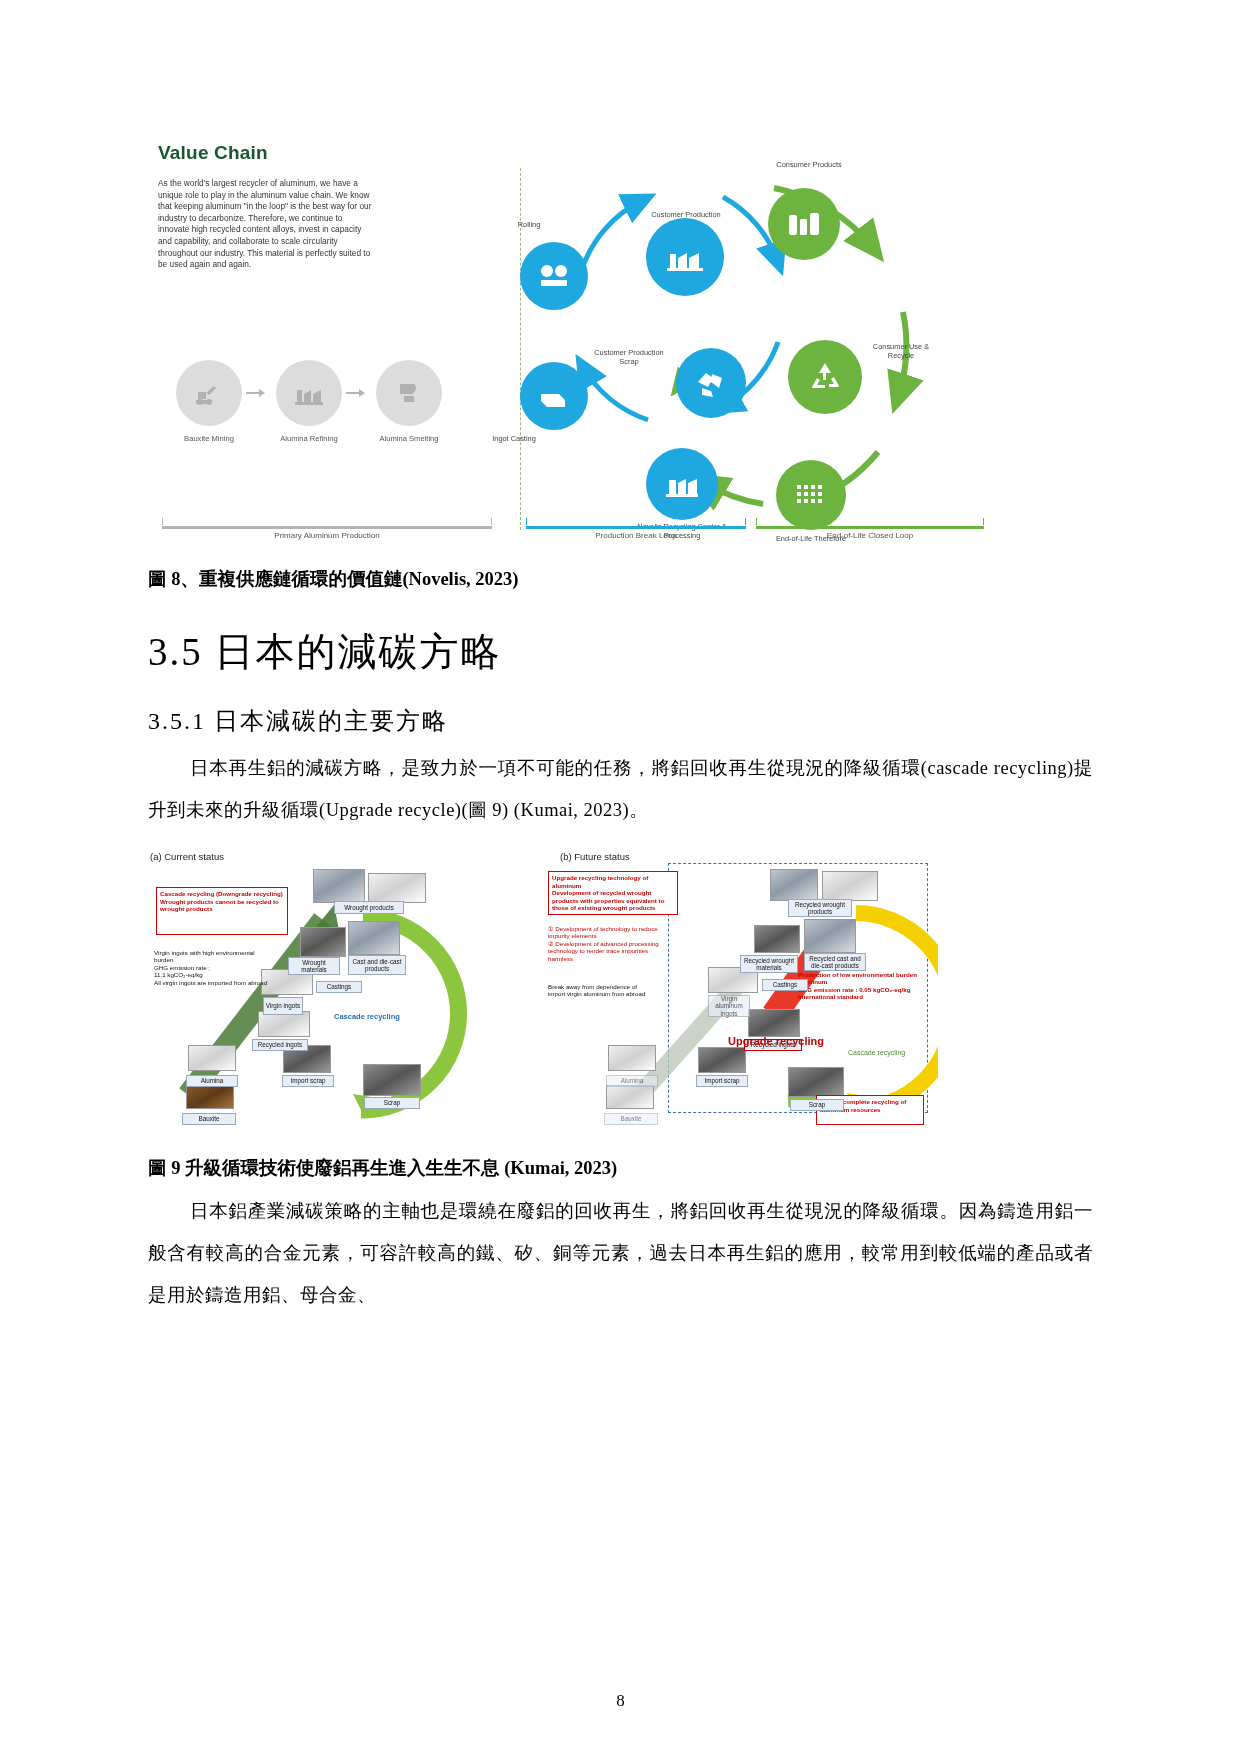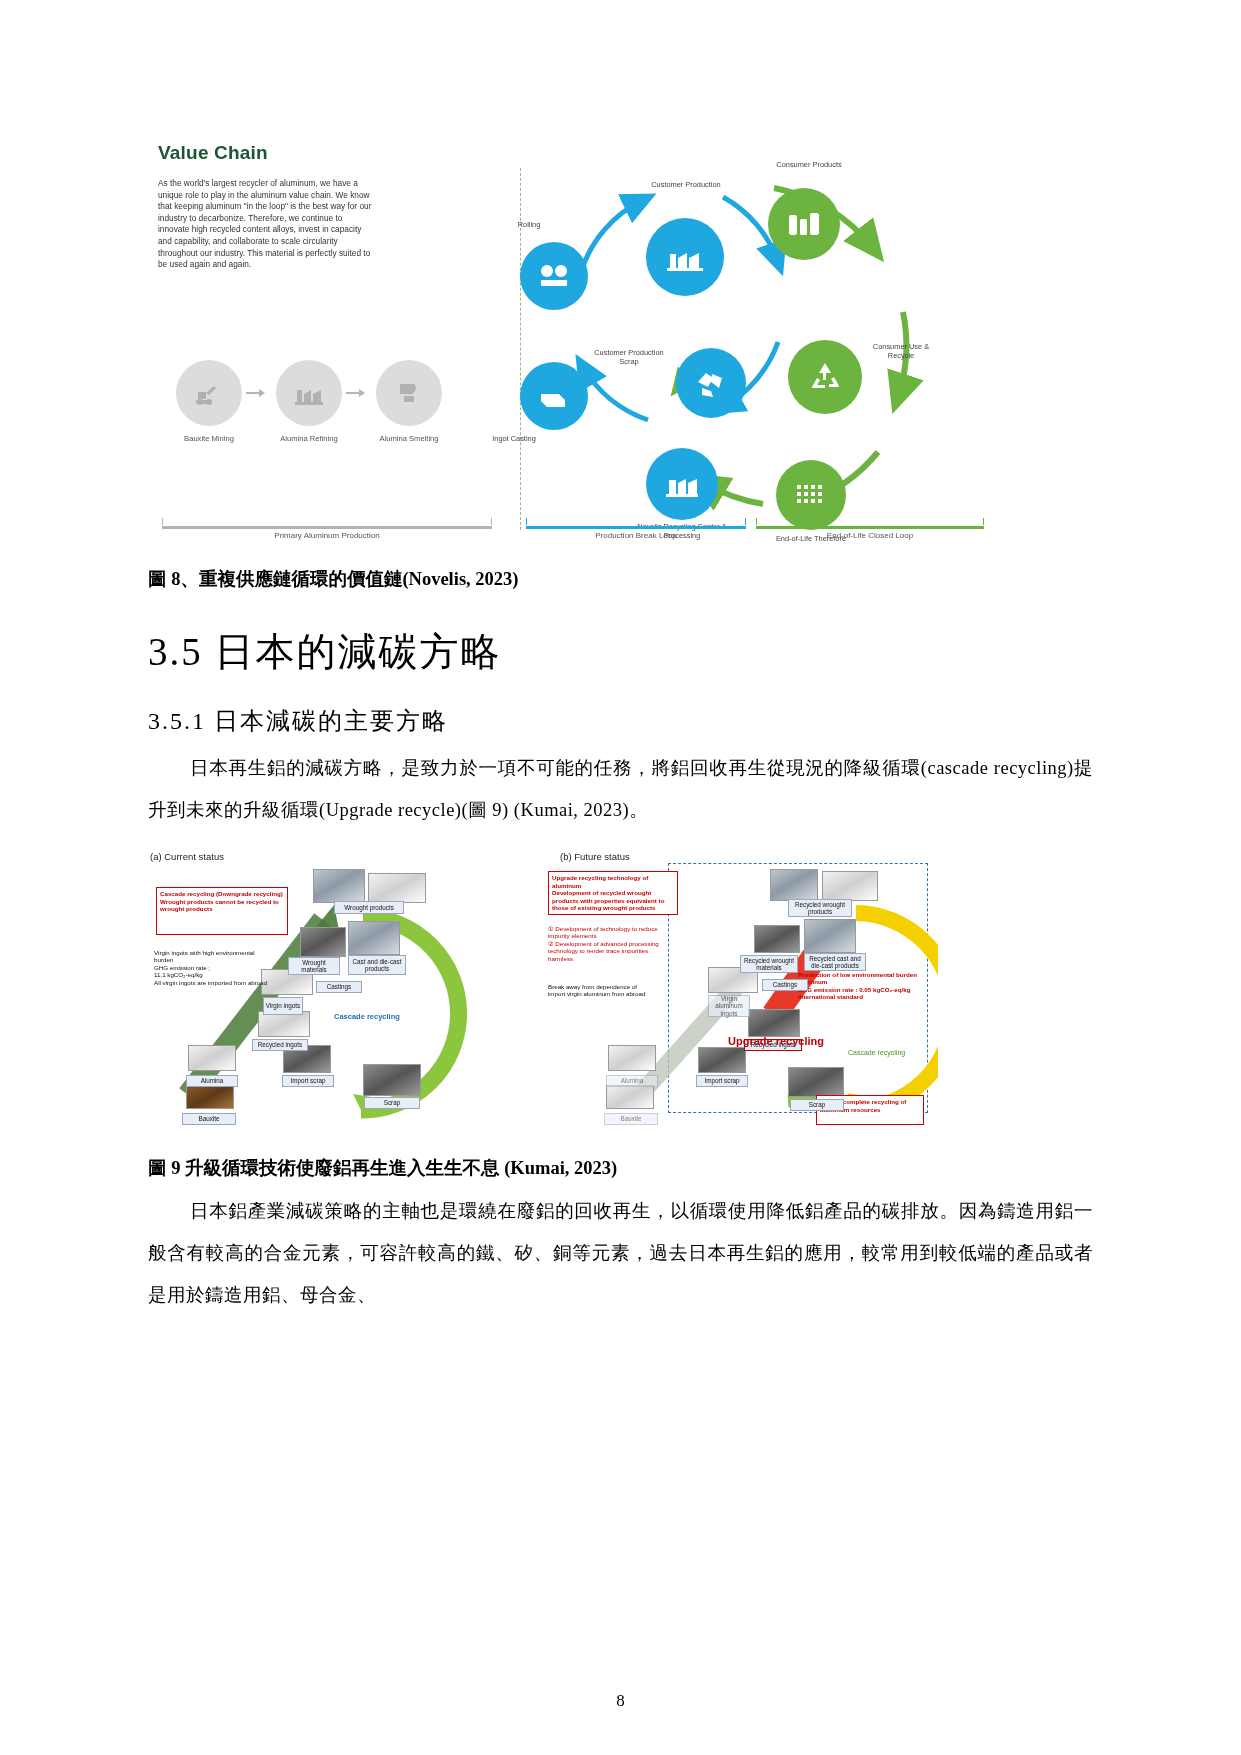--- a/index.html
+++ b/index.html
@@ -209,21 +209,21 @@
             <rect x="4" y="18" width="26" height="6" rx="1"></rect>
           </svg>
       </div>
       <div class="nlabel" style="left:346px;top:90px;width:70px;">Rolling</div>
 
       <div class="node blue" style="left:498px;top:88px;width:78px;height:78px;">
         <svg width="40" height="30" viewBox="0 0 40 30">
             <path d="M2 26h36v3H2zM5 12h6v14H5zM13 16l9-5v15h-9zM24 16l10-5v15H24z"></path>
           </svg>
       </div>
-      <div class="nlabel" style="left:498px;top:50px;width:80px;">Customer Production</div>
+      <div class="nlabel" style="left:498px;top:80px;width:80px;">Customer Production</div>
 
       <div class="node green" style="left:620px;top:58px;width:72px;height:72px;">
         <svg width="36" height="30" viewBox="0 0 36 30">
             <rect x="3" y="6" width="8" height="20" rx="2"></rect>
             <rect x="14" y="10" width="7" height="16" rx="1.5"></rect>
             <rect x="24" y="4" width="9" height="22" rx="2"></rect>
           </svg>
       </div>
       <div class="nlabel" style="left:621px;top:30px;width:80px;">Consumer Products</div>
 
@@ -394,17 +394,17 @@
       <div class="f9-box" style="left:458px;top:226px;width:52px;height:12px;opacity:.55;">Alumina</div>
       <div class="f9-box" style="left:456px;top:264px;width:54px;height:12px;opacity:.55;">Bauxite</div>
       <div class="f9-box" style="left:642px;top:250px;width:54px;height:12px;">Scrap</div>
 
       <div class="f9-txt" style="left:572px;top:189px;color:#c00000;font-weight:bold;font-size:11px;margin-left:8px;">Upgrade recycling</div>
       <div class="f9-txt" style="left:700px;top:200px;color:#4e8a2e;font-size:7px;">Cascade recycling</div>
     </div>
 
     <div class="caption">圖 9 升級循環技術使廢鋁再生進入生生不息 (Kumai, 2023)</div>
 
-    <p class="body indent">日本鋁產業減碳策略的主軸也是環繞在廢鋁的回收再生，以循環使用降低鋁產品的碳排放。因為鑄造用鋁一般含有較高的合金元素，可容許較高的鐵、矽、銅等元素，過去日本再生鋁的應用，較常用到較低端的產品或者是用於鑄造用鋁、母合金、</p>
+    <p class="body indent">日本鋁產業減碳策略的主軸也是環繞在廢鋁的回收再生，將鋁回收再生從現況的降級循環。因為鑄造用鋁一般含有較高的合金元素，可容許較高的鐵、矽、銅等元素，過去日本再生鋁的應用，較常用到較低端的產品或者是用於鑄造用鋁、母合金、</p>
   </div>
 
   <div class="pagenum">8</div>
 </div>
 
 </body></html>

